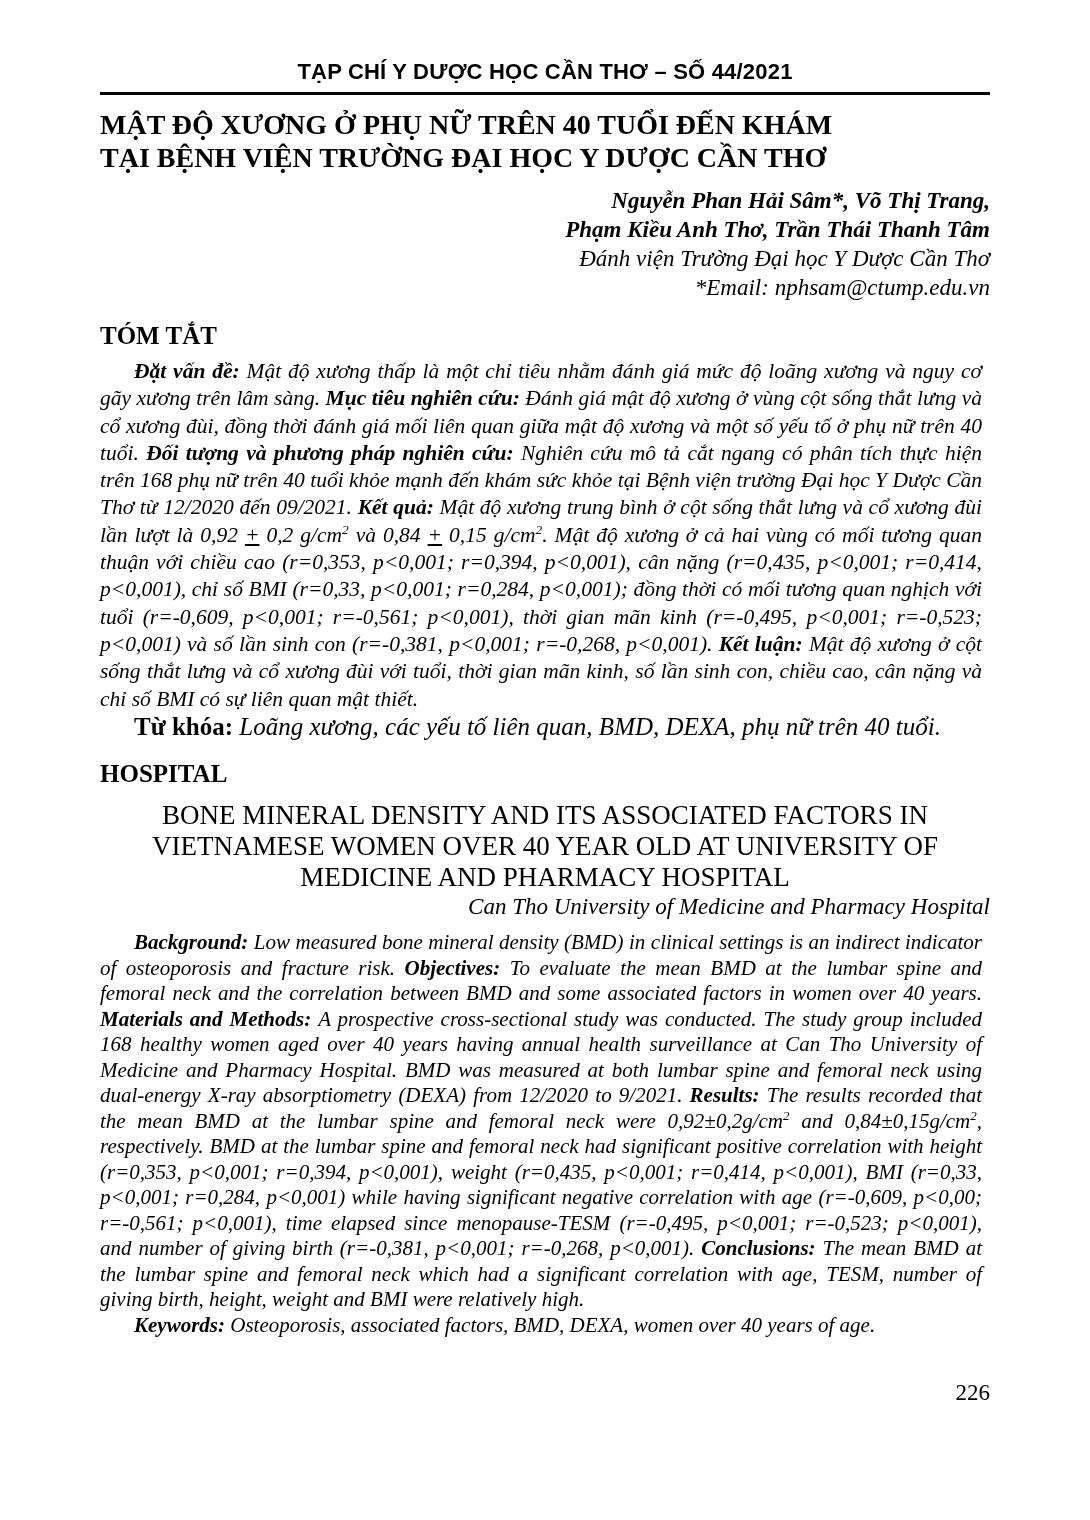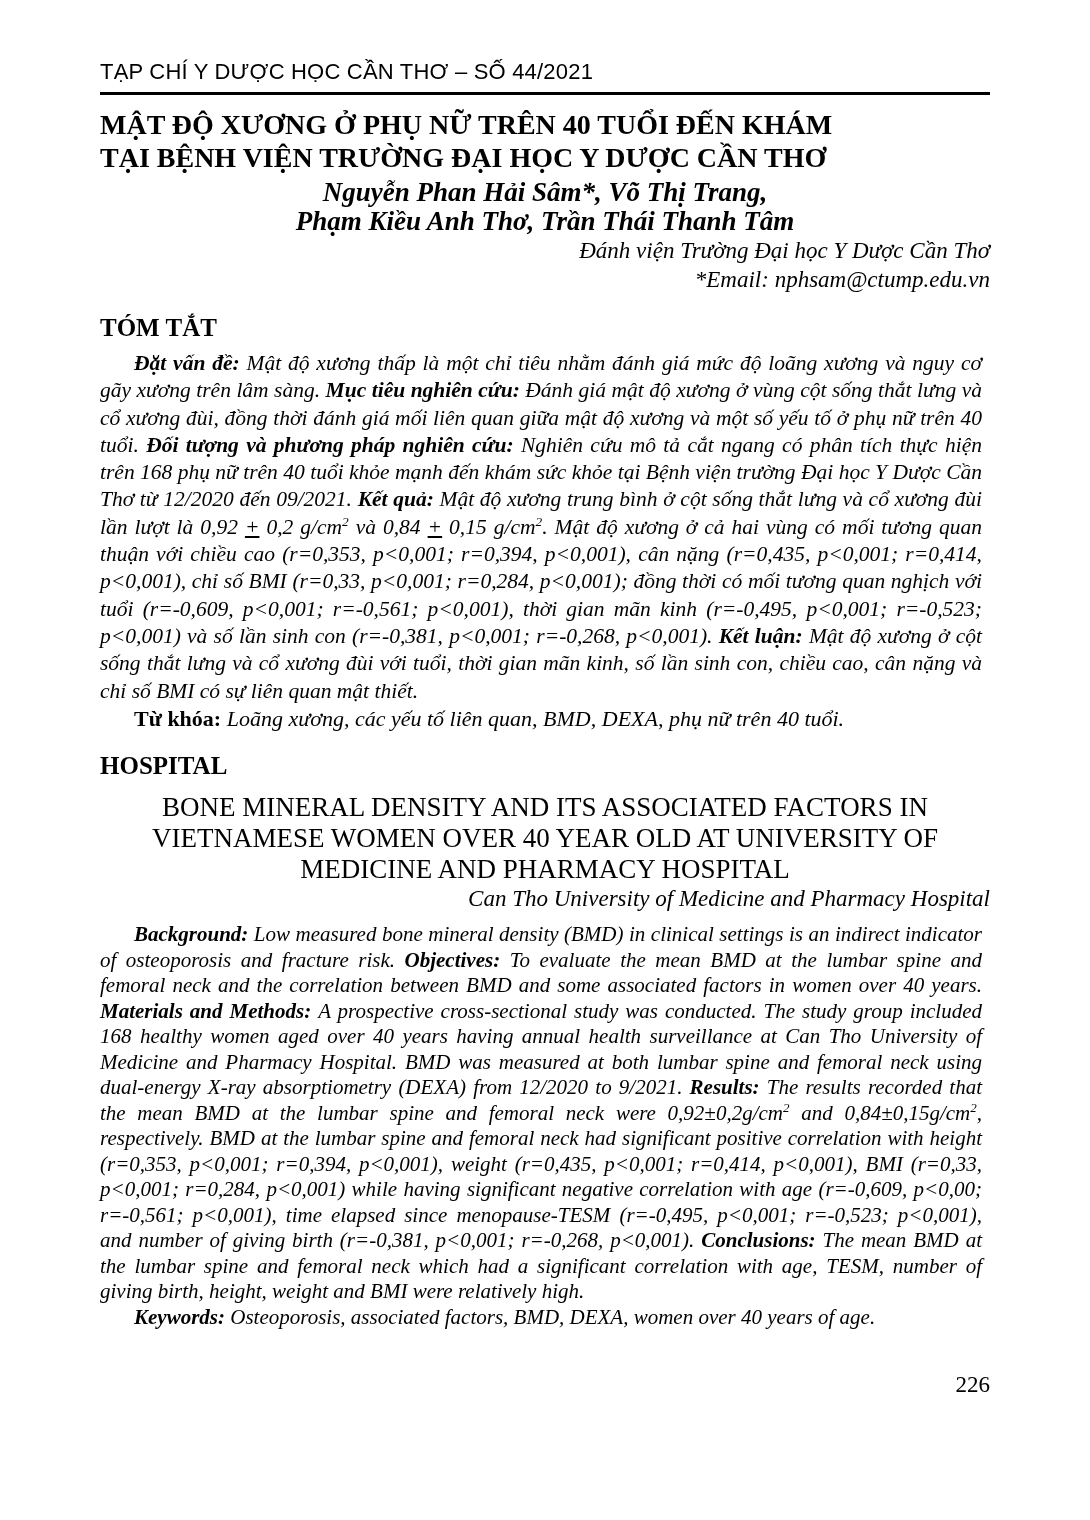--- a/index.html
+++ b/index.html
@@ -14,47 +14,47 @@
     font-family: "Liberation Serif", serif;
     position: relative;
   }
   .page {
     box-sizing: border-box;
     width: 1090px;
     min-height: 1520px;
     padding: 58px 100px 40px 100px;
   }
   .journal-header {
-    text-align: left;
+    text-align: center;
     font-family: "Liberation Sans", sans-serif;
-    font-weight: normal;
+    font-weight: bold;
     font-size: 22px;
     line-height: 27px;
     letter-spacing: 0.2px;
   }
   .header-rule {
     border: none;
     border-top: 3px solid #000000;
     margin: 7px 0 0 0;
   }
   .vi-title {
     font-size: 28px;
     font-weight: bold;
     text-align: left;
     line-height: 33px;
     margin: 13px 0 0 0;
     white-space: pre-line;
   }
   .authors {
-    text-align: center;
+    text-align: right;
     font-weight: bold;
     font-style: italic;
-    font-size: 27px;
+    font-size: 23px;
     line-height: 29px;
-    margin-top: 4px;
+    margin-top: 12px;
     white-space: pre-line;
   }
   .affiliation {
     text-align: right;
     font-style: italic;
     font-size: 23px;
     line-height: 29px;
   }
   .section-heading {
     font-size: 25px;
@@ -68,21 +68,21 @@
     text-align: justify;
     text-indent: 34px;
     margin: 7px 8px 0 0;
   }
   .abstract-en {
     font-size: 21px;
     line-height: 25.5px;
     margin-top: 9px;
   }
   .keywords {
-    font-size: 22px;
+    font-size: 25px;
     line-height: 27.3px;
     text-indent: 34px;
     text-align: justify;
     margin: 0;
   }
   .keywords-en {
     font-size: 21px;
     line-height: 25.5px;
   }
   .en-title {

